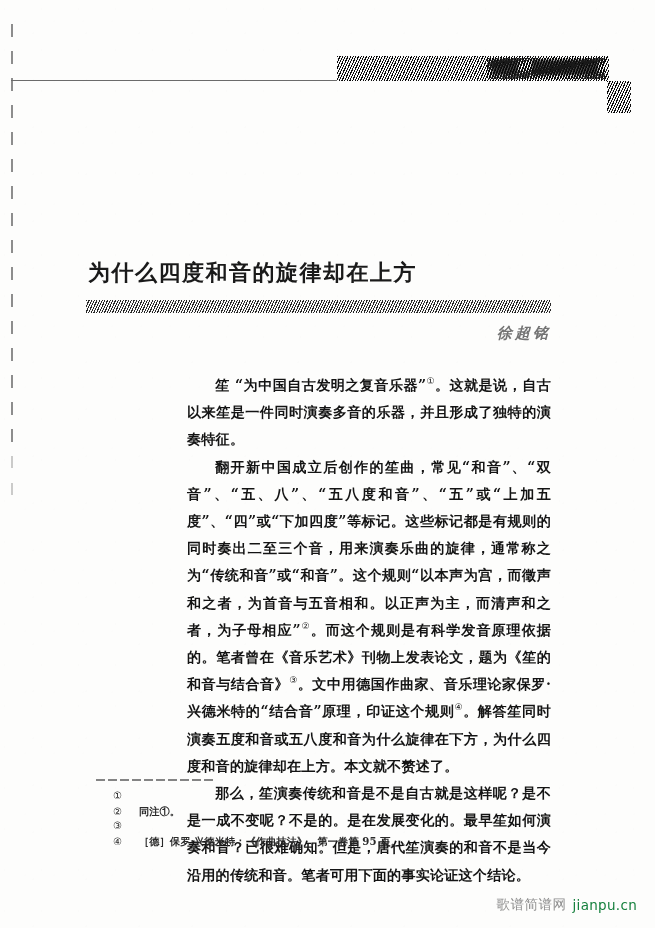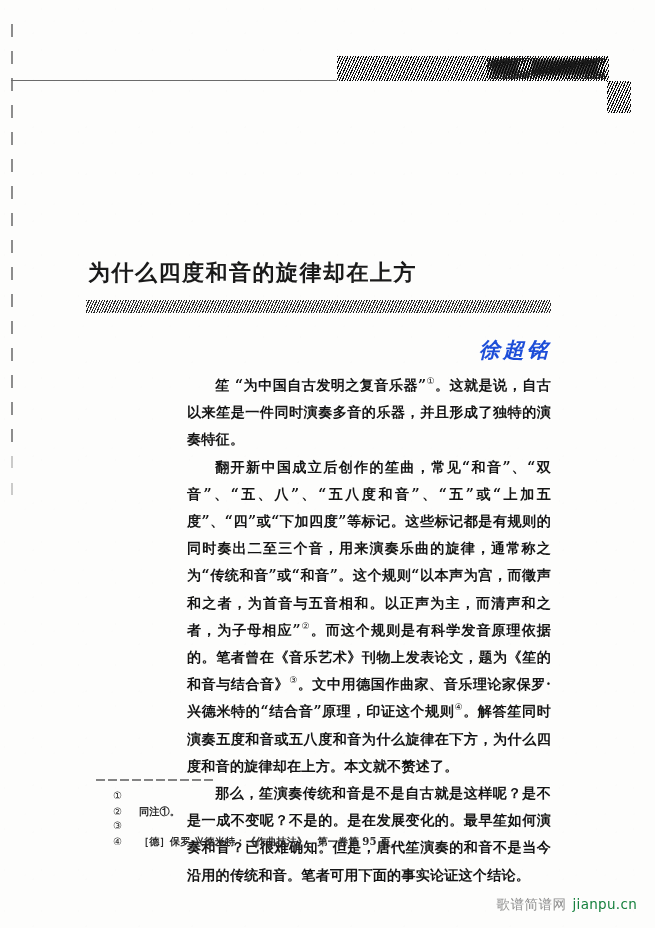--- a/index.html
+++ b/index.html
@@ -148,29 +148,29 @@
     left: 86px;
     top: 300px;
     width: 465px;
     height: 13px;
     opacity: .88;
   }
 
   #author {
     position: absolute;
     left: 0;
-    top: 336px;
+    top: 324px;
     width: 551px;
     text-align: right;
     font-family: "DejaVu Serif", serif;
-    font-size: 21px;
+    font-size: 15px;
     font-weight: 700;
     font-style: italic;
     letter-spacing: 3px;
-    color: #1d4ed8;
+    color: #737373;
   }
 
   
   #body {
     position: absolute;
     left: 187px;
     top: 372px;
     width: 364px;
   }
 
@@ -233,21 +233,21 @@
     font-size: 10px;
     font-weight: 400;
   }
 
   
   #watermark {
     position: absolute;
     right: 18px;
     bottom: 14px;
     display: flex;
-    align-items: flex-start;
+    align-items: center;
     gap: 6px;
   }
   #wm-cn {
     font-family: "DejaVu Sans", sans-serif;
     font-size: 13.5px;
     color: #8d8d8d;
     letter-spacing: .5px;
   }
   #wm-en {
     font-family: "DejaVu Sans", sans-serif;

